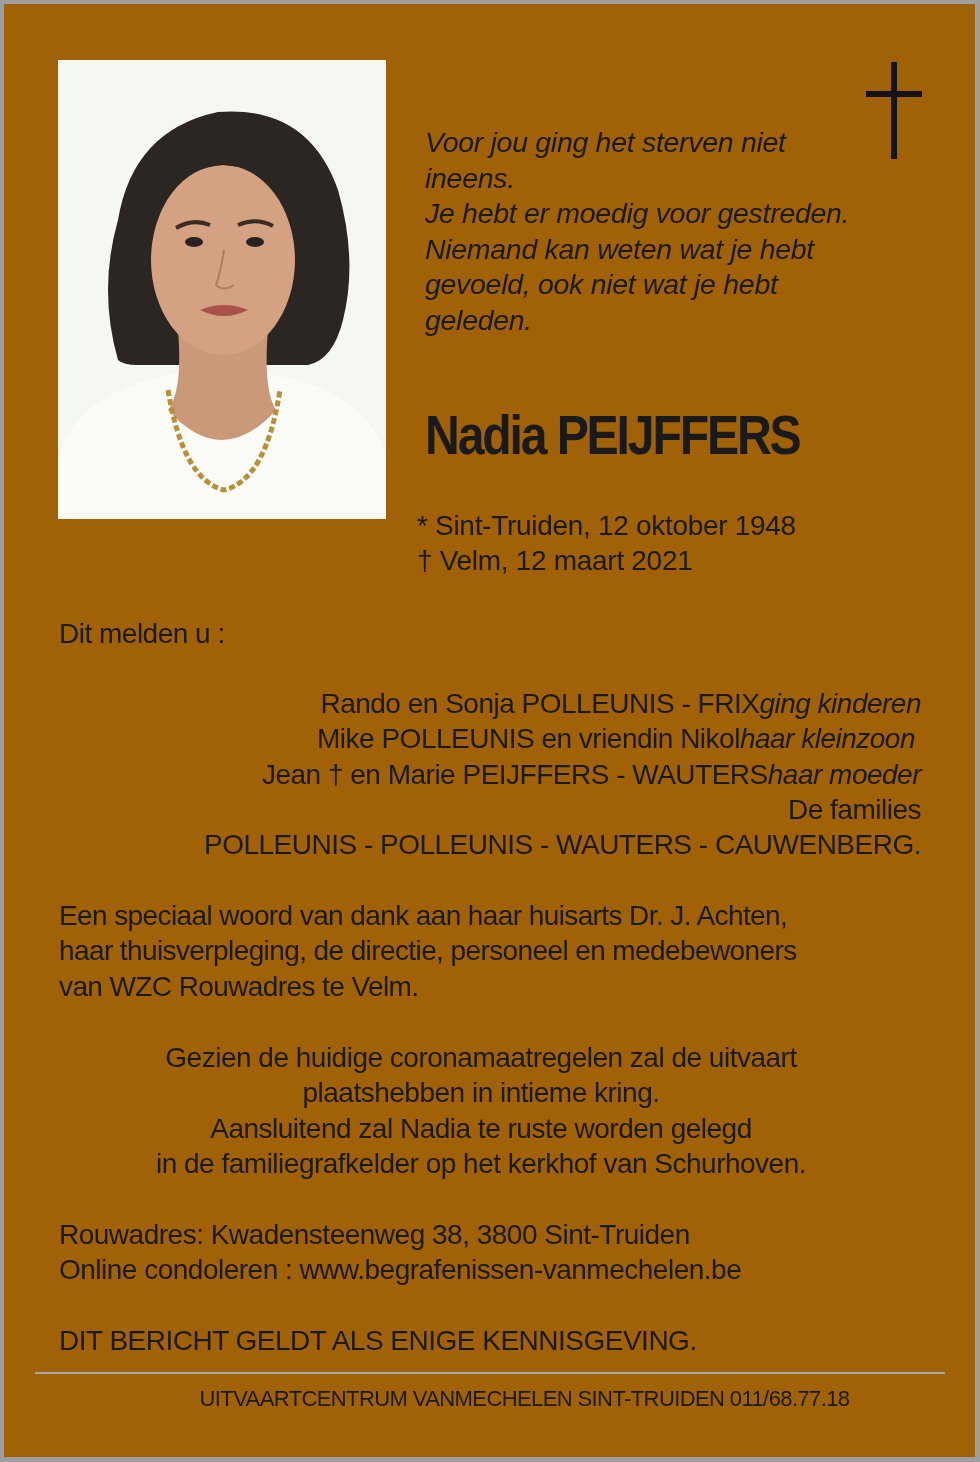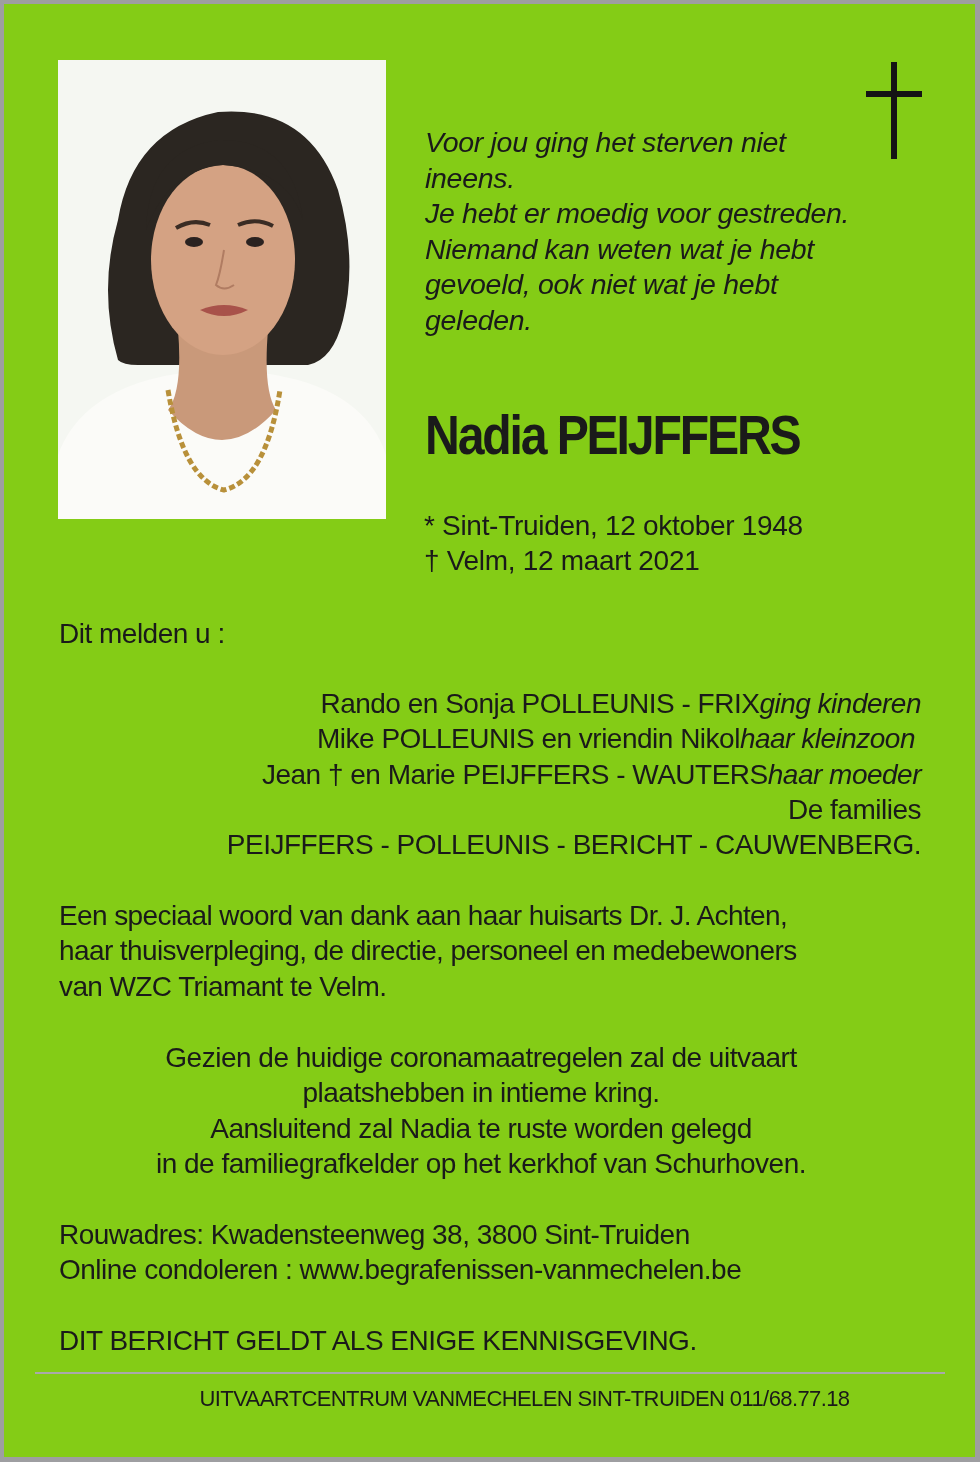--- a/index.html
+++ b/index.html
@@ -8,21 +8,21 @@
       background: #9e9ea1;
       position: relative;
       overflow: hidden;
       font-family: "Liberation Sans", sans-serif;
       color: #1a1a1a;
     }
     .page {
       position: absolute;
       left: 4px; top: 4px;
       width: 971px; height: 1453px;
-      background: #84cc16;
+      background: #a16207;
     }
     .photo {
       position: absolute;
       left: 54px; top: 56px;
       width: 328px; height: 459px;
       background: #f6f8f4;
       overflow: hidden;
     }
     .photo svg { display: block; width: 100%; height: 100%; }
     .cross {
@@ -59,21 +59,20 @@
       transform-origin: left top;
       white-space: nowrap;
       line-height: 70px;
     }
     .dates {
       position: absolute;
       left: 413px; top: 504px;
       font-size: 28px;
       line-height: 35px;
       letter-spacing: -0.3px;
-      margin-left: 7px;
     }
     .dates div { white-space: nowrap; }
     .body-text {
       position: absolute;
       left: 55px;
       font-size: 28px;
       line-height: 35.3px;
       letter-spacing: -0.5px;
       white-space: nowrap;
     }
@@ -211,28 +210,28 @@
       <span class="rel pad">haar kleinzoon</span>
     </div>
     <div class="family-row">
       <span>Jean † en Marie PEIJFFERS - WAUTERS</span>
       <span class="rel">haar moeder</span>
     </div>
     <div class="family-row">
       <span>De families</span>
     </div>
     <div class="family-row">
-      <span>PEIJFFERS - POLLEUNIS - BERICHT - CAUWENBERG.</span>
+      <span>POLLEUNIS - POLLEUNIS - WAUTERS - CAUWENBERG.</span>
     </div>
   </div>
 
   <div class="thanks">
     <div>Een speciaal woord van dank aan haar huisarts Dr. J. Achten,</div>
     <div>haar thuisverpleging, de directie, personeel en medebewoners</div>
-    <div>van WZC Triamant te Velm.</div>
+    <div>van WZC Rouwadres te Velm.</div>
   </div>
 
   <div class="notice">
     <div>Gezien de huidige coronamaatregelen zal de uitvaart</div>
     <div>plaatshebben in intieme kring.</div>
     <div>Aansluitend zal Nadia te ruste worden gelegd</div>
     <div>in de familiegrafkelder op het kerkhof van Schurhoven.</div>
   </div>
 
   <div class="contact">

